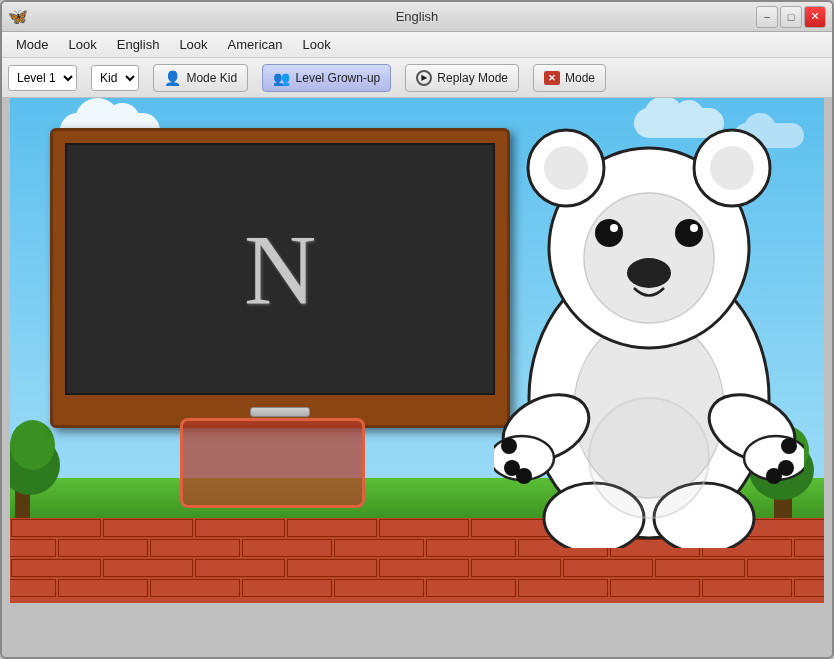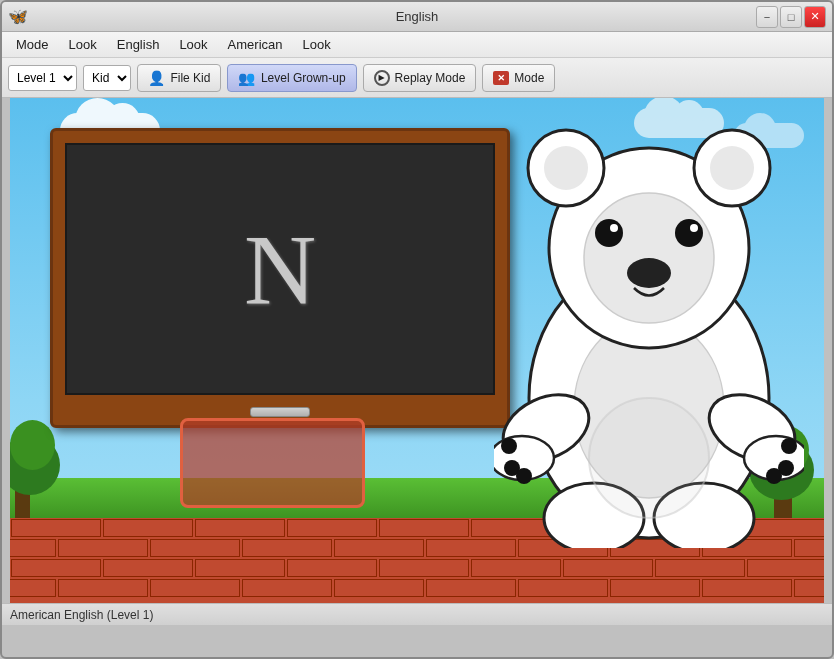--- a/index.html
+++ b/index.html
@@ -43,21 +43,21 @@
     }
 
     
     #toolbar {
       height: 40px;
       background: linear-gradient(to bottom, #f0f0f0, #e0e0e0);
       border-bottom: 1px solid #bbb;
       display: flex;
       align-items: center;
       padding: 0 6px;
-      gap: 6px;
+      gap: 14px;
     }
     .toolbar-select {
       height: 26px; border: 1px solid #aaa; border-radius: 3px;
       background: white; font-size: 12px; padding: 0 4px; cursor: pointer;
     }
     .toolbar-btn {
       height: 28px; padding: 0 10px; border: 1px solid #aaa;
       border-radius: 4px; background: linear-gradient(to bottom, #f8f8f8, #e0e0e0);
       font-size: 12px; cursor: pointer; display: flex; align-items: center; gap: 5px; color: #222;
     }
@@ -227,21 +227,21 @@
       <option>Level 1</option>
       <option>Level 2</option>
       <option>Level 3</option>
       <option>Level 4</option>
     </select>
     <select class="toolbar-select">
       <option>Kid</option>
     </select>
     <button class="toolbar-btn">
       <span style="font-size:14px;">👤</span>
-      <span>File Kid</span>
+      <span>Mode Kid</span>
     </button>
     <button class="toolbar-btn active">
       <span style="font-size:14px;">👥</span>
       <span>Level Grown-up</span>
     </button>
     <button class="toolbar-btn">
       <span>
         <div class="icon-circle-play">▶</div>
       </span>
       <span>Replay Mode</span>
@@ -388,17 +388,14 @@
         <ellipse cx="210" cy="400" rx="50" ry="35" fill="white" stroke="#222" stroke-width="3"></ellipse>
 
         <circle cx="155" cy="340" r="60" fill="rgba(200,200,200,0.15)" stroke="rgba(200,200,200,0.5)" stroke-width="2"></circle>
       </svg>
     </div>
 
     <div id="input-box"></div>
 
   </div>
 
-  <div id="statusbar">
-    <span>American English  (Level 1)</span>
-  </div>
 
 </div>
 
 </body></html>

